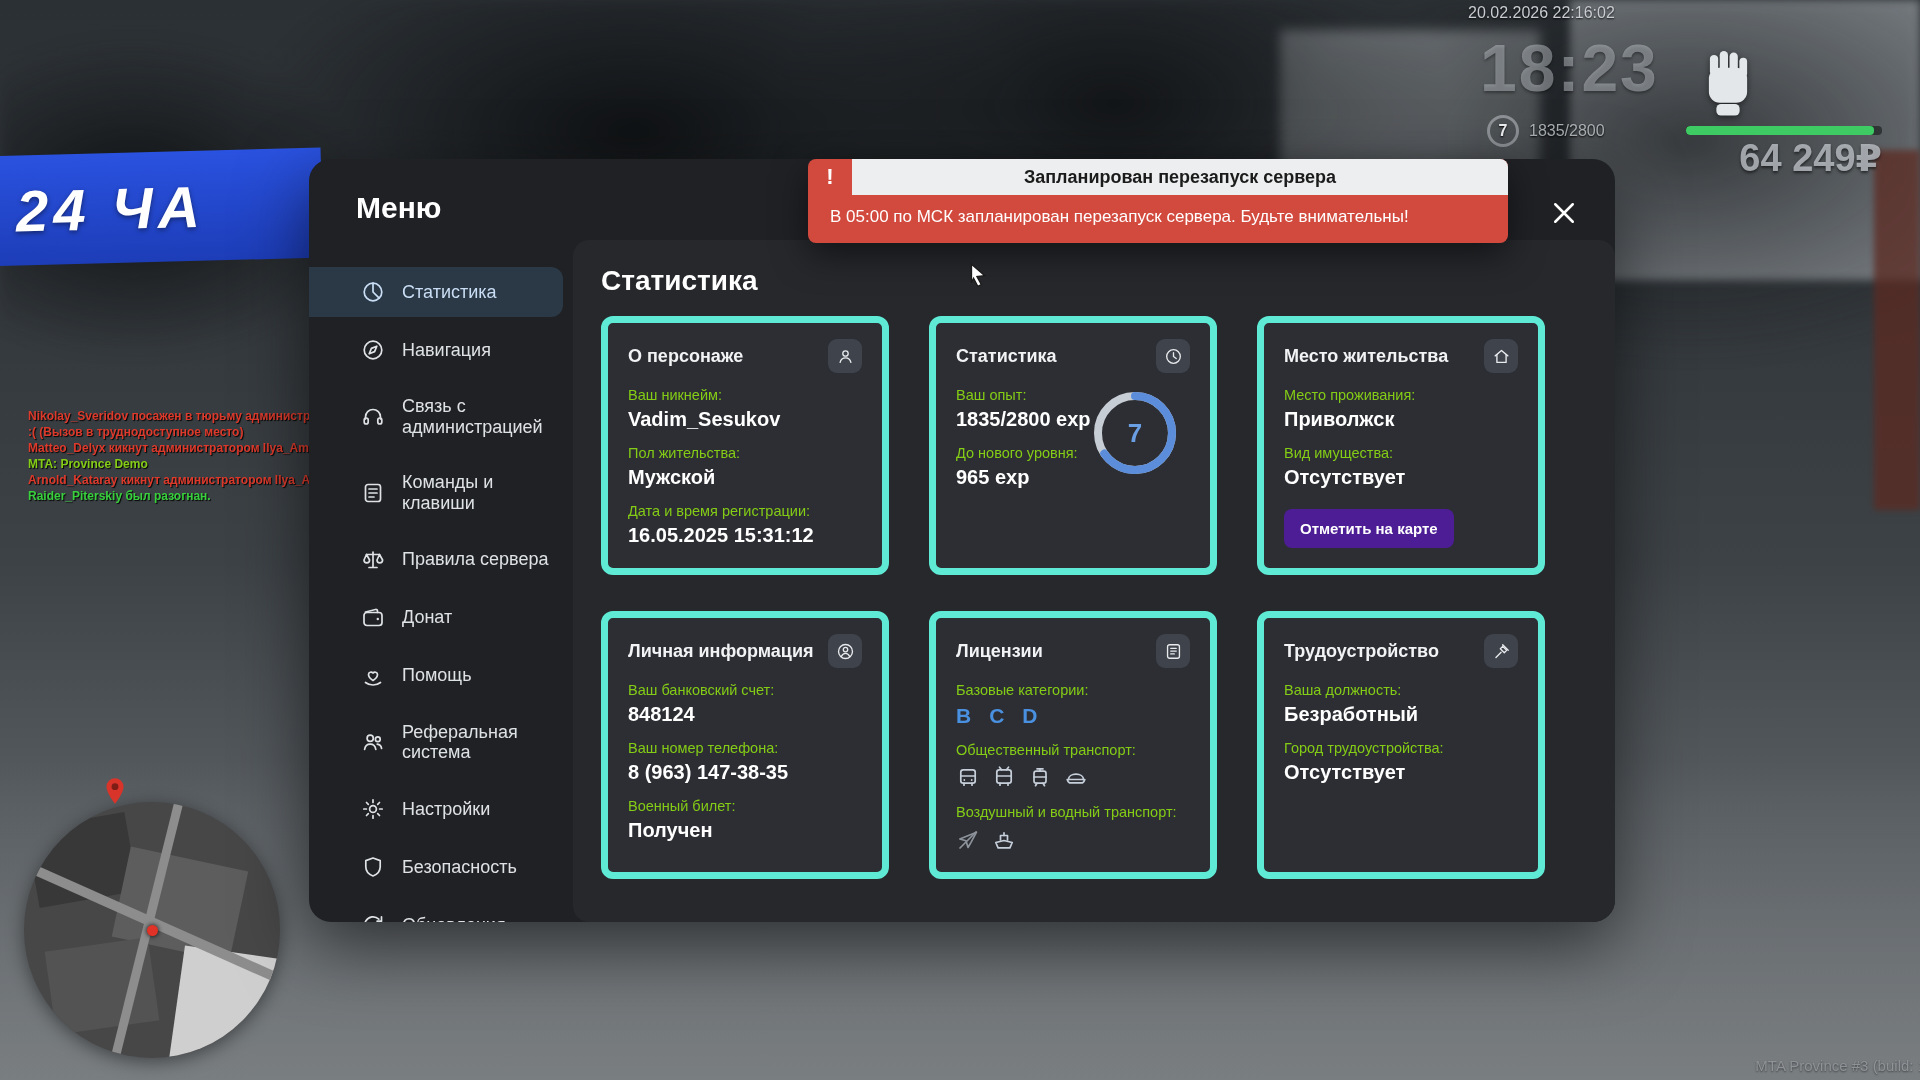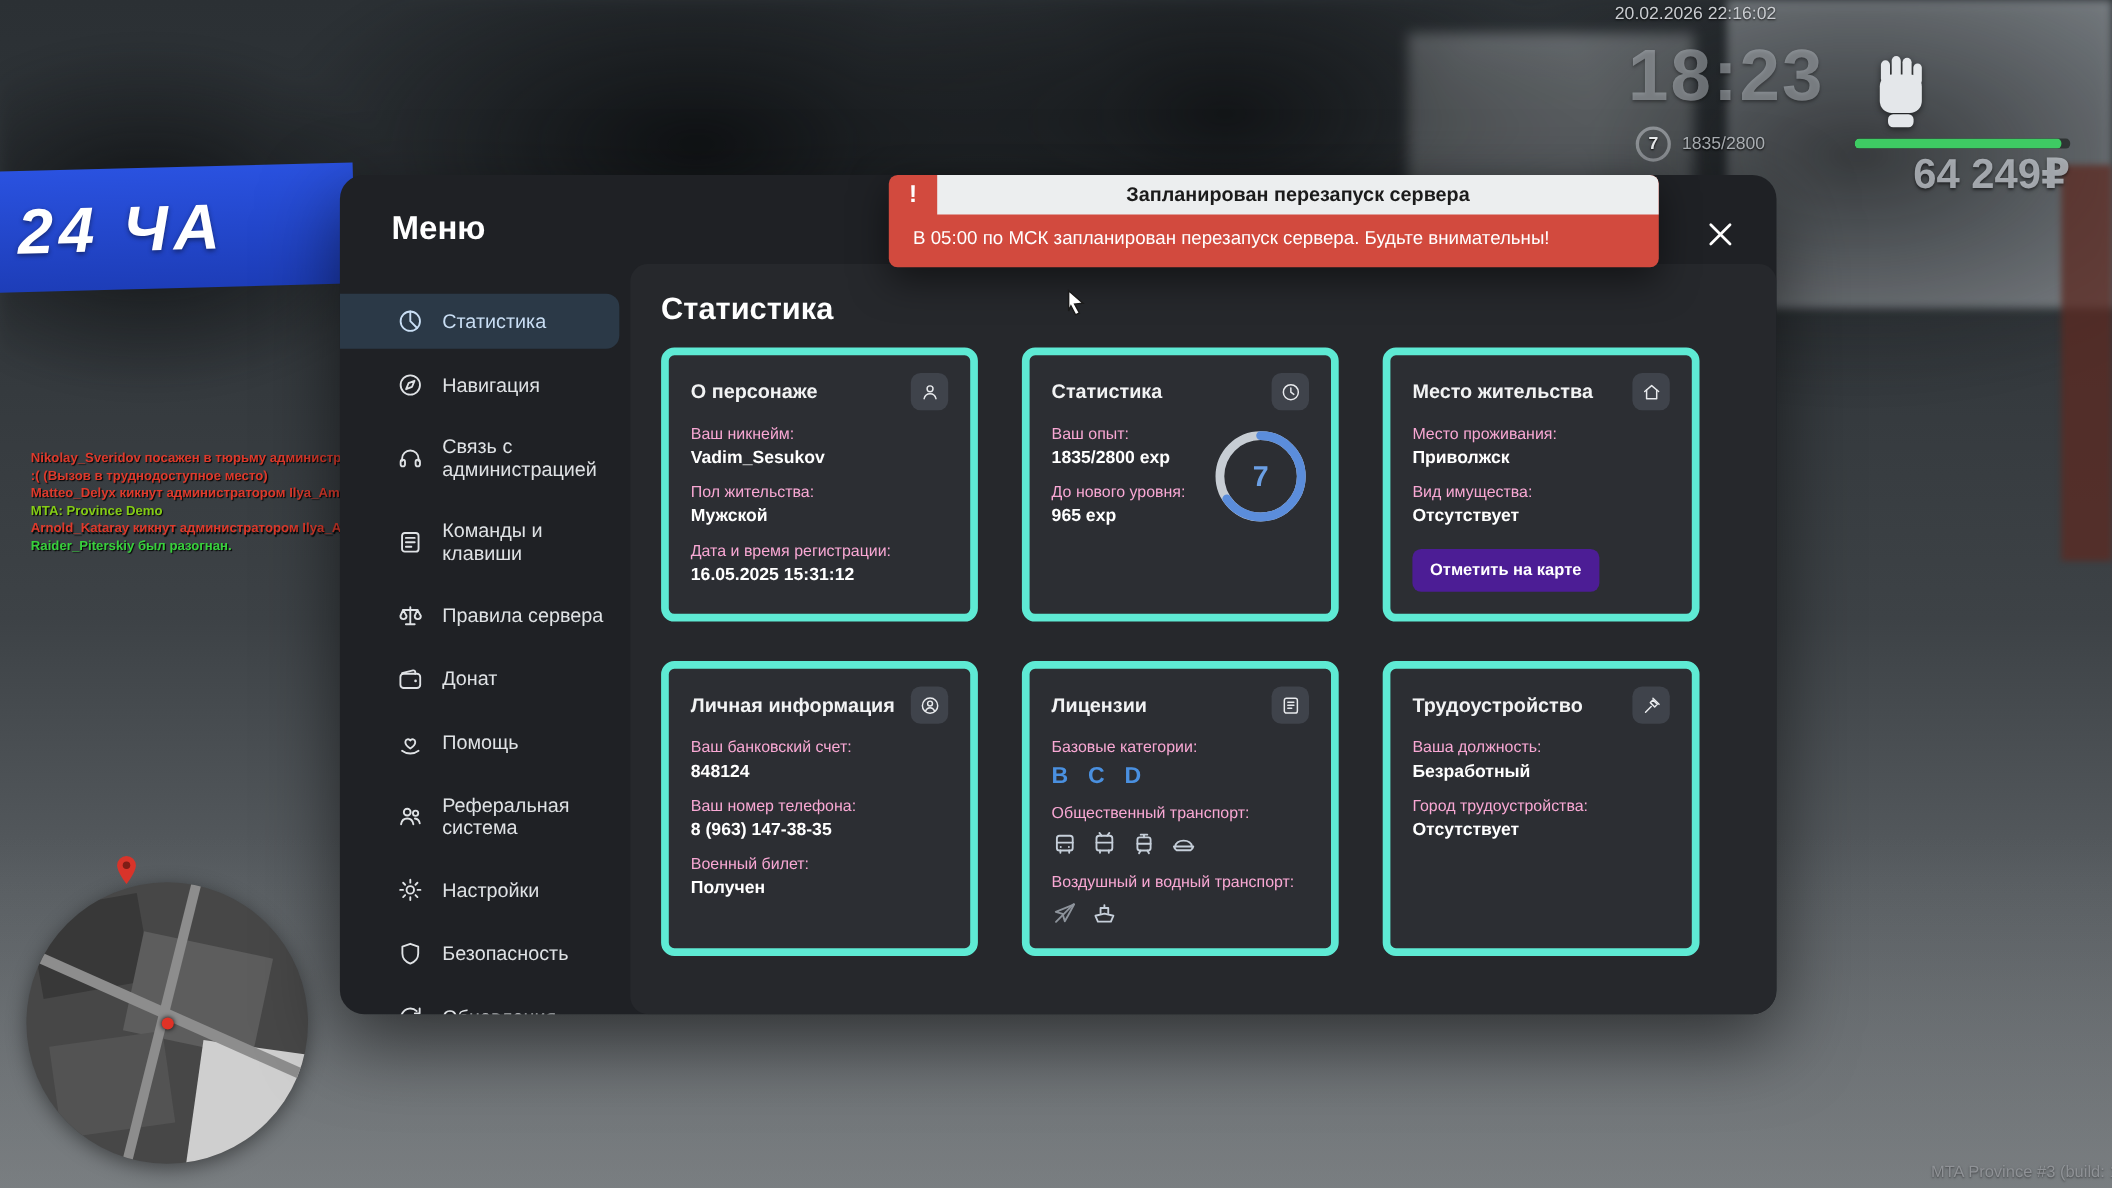--- a/index.html
+++ b/index.html
@@ -75,23 +75,23 @@
   .content{position:absolute;left:264px;top:81px;right:0;bottom:0;background:#26282c;border-radius:16px;
     padding:24px 0 0 28px;}
   .content-heading{font-size:28px;line-height:34px;font-weight:700;color:#fff;margin:0 0 18px 0;}
 
   .cards{display:grid;grid-template-columns:repeat(3,288px);gap:36px 40px;}
   .card{background:#2c2e33;border:7px solid #5eead4;border-radius:12px;padding:16px 20px 20px;min-height:245px;}
   .card-head{display:flex;justify-content:space-between;align-items:center;}
   .card-title{font-size:18px;font-weight:700;color:#f2f3f4;}
   .icon-btn{width:34px;height:34px;border-radius:9px;background:#3f434b;display:flex;align-items:center;justify-content:center;color:#e8eaed;flex-shrink:0;}
   .icon-btn svg{width:19px;height:19px;}
-  .flabel{font-size:14.5px;color:#f9a8d4;margin-top:14px;}
-  .fvalue{font-size:16px;font-weight:700;color:#fff;margin-top:5px;}
-  .stat-row{display:flex;justify-content:space-between;}
+  .flabel{font-size:14.5px;color:#84cc16;margin-top:14px;}
+  .fvalue{font-size:20px;font-weight:700;color:#fff;margin-top:5px;}
+  .stat-row{display:flex;}
   .ring{width:88px;height:88px;margin-top:16px;flex-shrink:0;}
   .map-btn{margin-top:20px;background:#4c1d95;border:none;color:#fff;font-weight:700;font-size:15px;
     padding:11px 16px;border-radius:8px;cursor:pointer;font-family:inherit;}
   .cats{display:flex;gap:18px;margin-top:6px;}
   .cat{font-size:21px;font-weight:800;color:#4a90e0;}
   .ticons{display:flex;gap:12px;margin-top:8px;color:#c6cfda;align-items:center;}
   .ticons svg{width:24px;height:24px;}
   .ticons .dim{color:#8d939b;}
 
   

